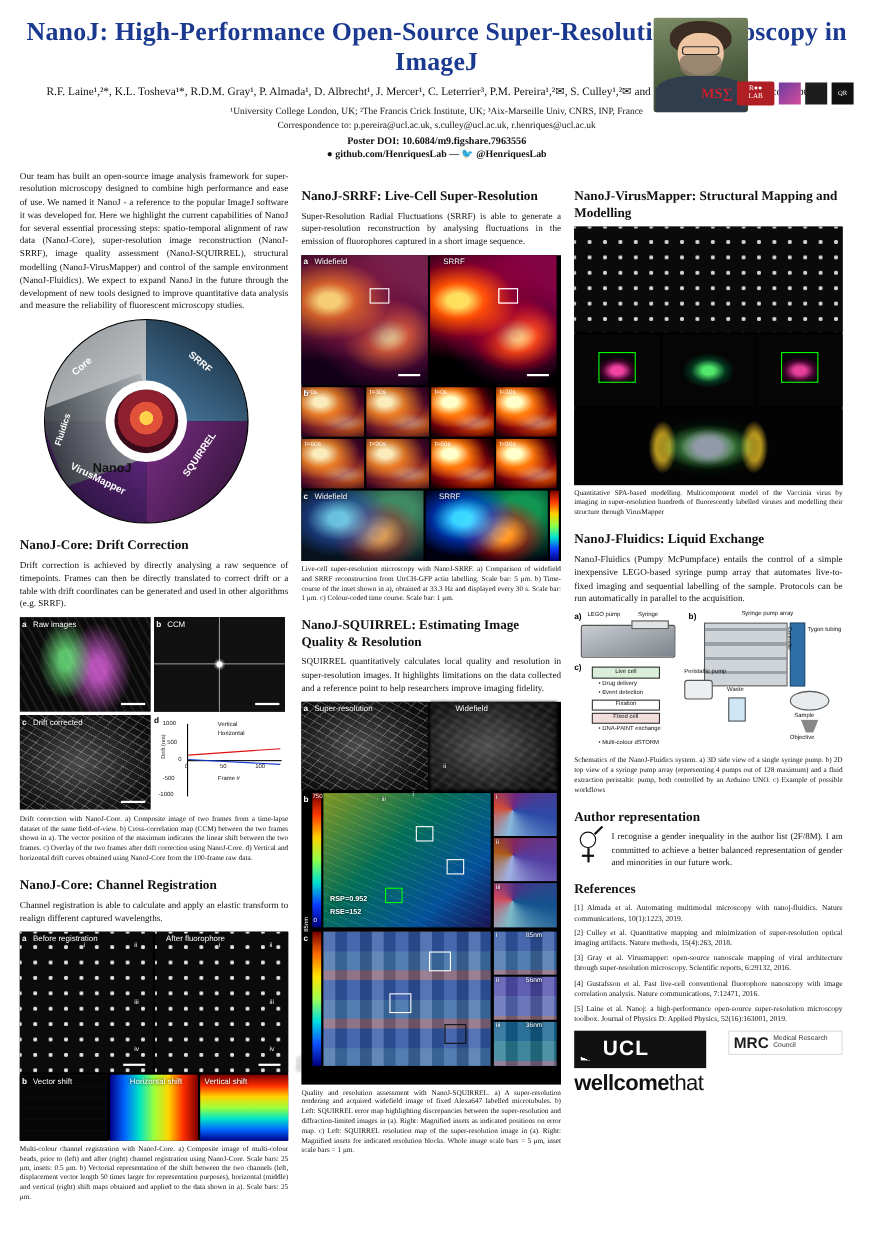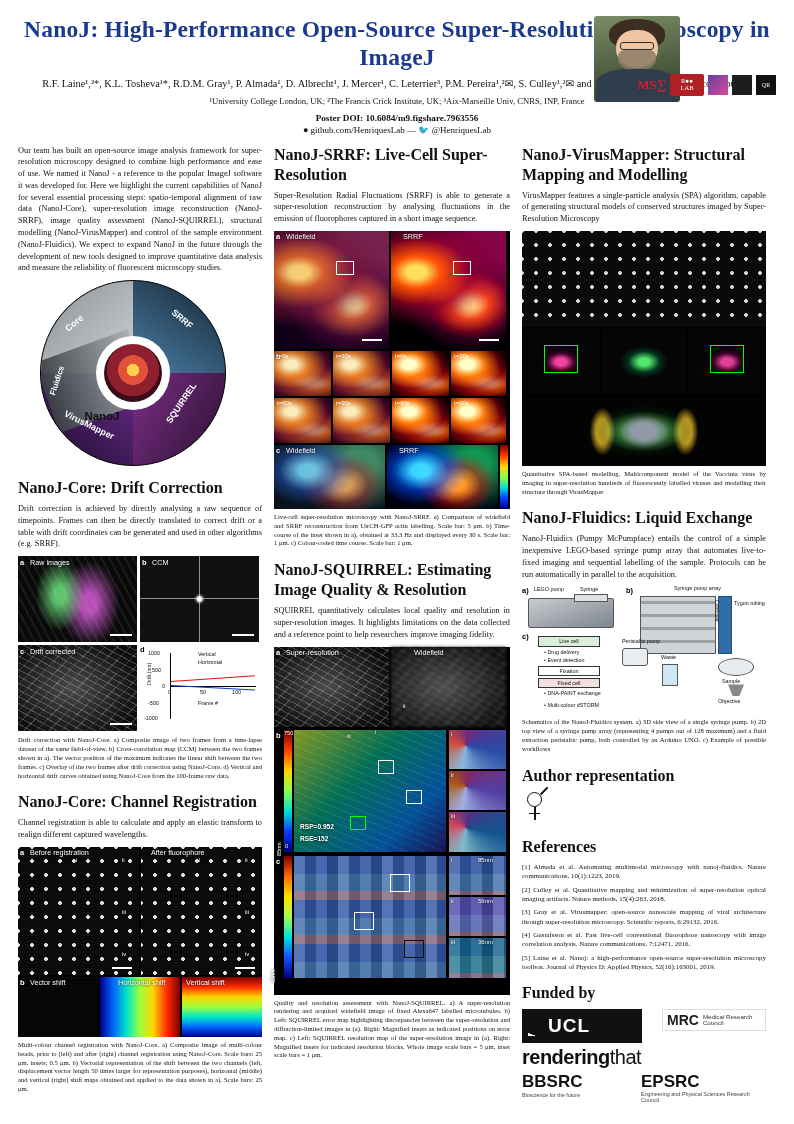--- a/index.html
+++ b/index.html
@@ -24,21 +24,21 @@
     line-height: 1.18;
     font-weight: bold;
     margin: 2px 0 6px 0;
     text-align:center;
     letter-spacing: 0.2px;
   }
   .authors { font-size: 10.3px; line-height:1.42; text-align:center; }
   .affil { font-size: 8.6px; line-height:1.45; margin-top:3px; text-align:center;}
   .correspondence { font-size:8.6px; text-align:center; }
   .doi { font-size:9.2px; text-align:center; margin-top:5px; font-weight:bold;}
-  .social { font-size:9px; text-align:center; margin-top:2px; }
+  .social { font-size:9px; text-align:center; margin-top:2px;font-weight:bold; }
   .social .gh { letter-spacing:0; }
 
   .headshot {
     width: 86px; height: 86px;
     border-radius: 3px;
     background:
       radial-gradient(circle at 50% 32%, #f0cdaa 0 22%, rgba(240,205,170,0) 23%),
       linear-gradient(170deg, #7b8c66 0%, #4c5c3f 60%, #36432c 100%);
     position:absolute; right: 96px; top: 2px;
     overflow:hidden;
@@ -59,21 +59,21 @@
      display:flex;align-items:center;justify-content:center;text-align:center;line-height:1.05;border-radius:2px;}
   .logo-sq { width:20px;height:20px;background:#1d1d1d;}
   .logo-img { width:20px;height:20px;background:linear-gradient(135deg,#6a3ea1,#d54b9a);}
   .logo-dark { width:20px;height:20px;background:#111; color:#fff; font-size:6px; display:flex;align-items:center;justify-content:center;}
 
   
   .cols { display:flex; gap:12px; margin-top:10px; }
   .col { width: 244px; }
   .col.mid { width:236px; }
   h2.sec {
-    font-size: 16px; font-weight:bold; margin: 0 0 5px 0; line-height:1.25;
+    font-size: 12px; font-weight:bold; margin: 16px 0 5px 0; line-height:1.25;
   }
   h2.sec.spaced { margin-top: 12px; }
   p.body { font-size: 8.3px; line-height:1.42; text-align:justify; margin:0 0 6px 0; }
   p.caption { font-size:6.6px; line-height:1.34; text-align:justify; margin:4px 0 7px 0;}
 
   .figbox { position:relative; width:100%; background:#000; }
   .panel-letter {
     position:absolute; color:#fff; font-size:7.5px; font-weight:bold;
     font-family:"Liberation Sans", sans-serif; z-index:6; text-shadow:0 0 2px #000;
   }
@@ -201,20 +201,21 @@
 </head>
 <body>
 
 <div class="poster">
 
   <div class="header">
     <div class="header-text">
       <h1 class="title">NanoJ:  High-Performance  Open-Source Super-Resolution Microscopy in ImageJ</h1>
       <div class="authors">R.F. Laine¹,²*, K.L. Tosheva¹*, R.D.M. Gray¹, P. Almada¹, D. Albrecht¹, J. Mercer¹, C. Leterrier³, P.M. Pereira¹,²✉, S. Culley¹,²✉ and R. Henriques¹,²✉; *equal contribution</div>
       <div class="affil">¹University College London, UK; ²The Francis Crick Institute, UK; ³Aix-Marseille Univ, CNRS, INP, France</div>
+      <div class="correspondence">Correspondence to: p.pereira@ucl.ac.uk, s.culley@ucl.ac.uk, r.henriques@ucl.ac.uk</div>
       <div class="doi">Poster DOI: 10.6084/m9.figshare.7963556</div>
       <div class="social">
         <span>●</span>
         <span class="gh">github.com/HenriquesLab</span>
         <span> — </span>
         <span>🐦</span>
         <span>@HenriquesLab</span>
       </div>
     </div>
     <div class="headshot">
@@ -433,21 +434,20 @@
         <div class="panel-label" style="left:204px;top:210px;font-size:6px;">85nm</div>
         <div class="panel-label" style="left:204px;top:251px;font-size:6px;">56nm</div>
         <div class="panel-label" style="left:204px;top:292px;font-size:6px;">36nm</div>
       </div>
 
       <p class="caption">Quality and resolution assessment with NanoJ-SQUIRREL. a) A super-resolution rendering and acquired widefield image of fixed Alexa647 labelled microtubules. b) Left: SQUIRREL error map highlighting discrepancies between the super-resolution and diffraction-limited images in (a). Right: Magnified insets as indicated positions on error map. c) Left: SQUIRREL resolution map of the super-resolution image in (a).  Right: Magnified insets for indicated resolution blocks. Whole image scale bars = 5 μm, inset scale bars = 1 μm.</p>
     </div>
 
     <div class="col">
       <h2 class="sec">NanoJ-VirusMapper:  Structural  Mapping and Modelling</h2>
-      <p class="body">VirusMapper features a single-particle analysis (SPA) algorithm, capable of generating structural models of conserved structures imaged by Super-Resolution Microscopy</p>
 
       <div class="figbox" style="height:235px; background:#000; position:relative;">
         <div class="mgraph dotgrid" style="position:absolute;left:0;top:0;width:100%;height:96px;opacity:.95;"></div>
         <div class="mgraph" style="position:absolute;left:0;top:98px;width:78px;height:66px;background:radial-gradient(24px 16px at 50% 50%, rgba(255,70,170,.95) 0 22%, rgba(120,0,80,.5) 55%, rgba(0,0,0,0) 80%), #050505;">
           <div style="position:absolute;left:22px;top:16px;width:34px;height:28px;border:1px solid #0f0;"></div>
         </div>
         <div class="mgraph" style="position:absolute;left:80px;top:98px;width:84px;height:66px;background:radial-gradient(30px 20px at 50% 50%, rgba(90,255,120,.9) 0 18%, rgba(0,110,60,.45) 52%, rgba(0,0,0,0) 80%), #050505;"></div>
         <div class="mgraph" style="position:absolute;left:166px;top:98px;width:78px;height:66px;background:radial-gradient(24px 16px at 50% 50%, rgba(255,70,170,.9) 0 22%, rgba(120,0,80,.5) 55%, rgba(0,0,0,0) 80%), #050505;">
           <div style="position:absolute;left:22px;top:16px;width:34px;height:28px;border:1px solid #0f0;"></div>
         </div>
@@ -495,52 +495,42 @@
       <p class="caption">Schematics of the NanoJ-Fluidics system. a) 3D side view of a single syringe pump. b) 2D top view of a syringe pump array (representing 4 pumps out of 128 maximum) and a fluid extraction peristaltic pump, both controlled by an Arduino UNO. c) Example of possible workflows</p>
 
       <h2 class="sec spaced">Author representation</h2>
       <div class="rep-row">
         <div class="rep-icon">
           <div class="circ"></div>
             <div class="stem"></div>
             <div class="cross"></div>
             <div class="arrow"></div>
         </div>
+        <div class="rep-text">I recognise a gender inequality in the author list (2F/8M). I am committed to achieve a better balanced representation of gender and minorities in our future work.</div>
       </div>
 
       <h2 class="sec spaced">References</h2>
       <ol class="refs">
         <li>[1] Almada et al.  Automating multimodal microscopy with nanoj-fluidics. Nature communications, 10(1):1223, 2019.</li>
         <li>[2] Culley et al.  Quantitative mapping and minimization of super-resolution optical imaging artifacts. Nature methods, 15(4):263, 2018.</li>
         <li>[3] Gray et al. Virusmapper: open-source nanoscale mapping of viral architecture through super-resolution microscopy. Scientific reports, 6:29132, 2016.</li>
         <li>[4] Gustafsson et al. Fast live-cell conventional fluorophore nanoscopy with image correlation analysis. Nature communications, 7:12471, 2016.</li>
         <li>[5] Laine et al.  Nanoj: a high-performance open-source super-resolution microscopy toolbox. Journal of Physics D: Applied Physics, 52(16):163001, 2019.</li>
       </ol>
 
-      <h2 class="sec spaced">Funded by</h2>
       <div class="funders">
         <div class="f-row">
           <div class="ucl">
             <div class="uclmark"></div>
             <div class="ucltxt">UCL</div>
           </div>
           <div class="mrc">
             <div class="mrctxt">MRC</div>
             <div class="mrcsub">Medical Research Council</div>
           </div>
         </div>
         <div class="f-row2">
-          <div class="wt"><span>rendering</span><span class="thin">that</span></div>
-        </div>
-        <div class="f-row3">
-          <div class="bbsrc">
-            <div class="big">BBSRC</div>
-            <div class="sm">Bioscience for the future</div>
-          </div>
-          <div class="epsrc">
-            <div class="big">EPSRC</div>
-            <div class="sm">Engineering and Physical Sciences Research Council</div>
-          </div>
+          <div class="wt"><span>wellcome</span><span class="thin">that</span></div>
         </div>
       </div>
     </div>
   </div>
 </div>
 
 </body></html>

